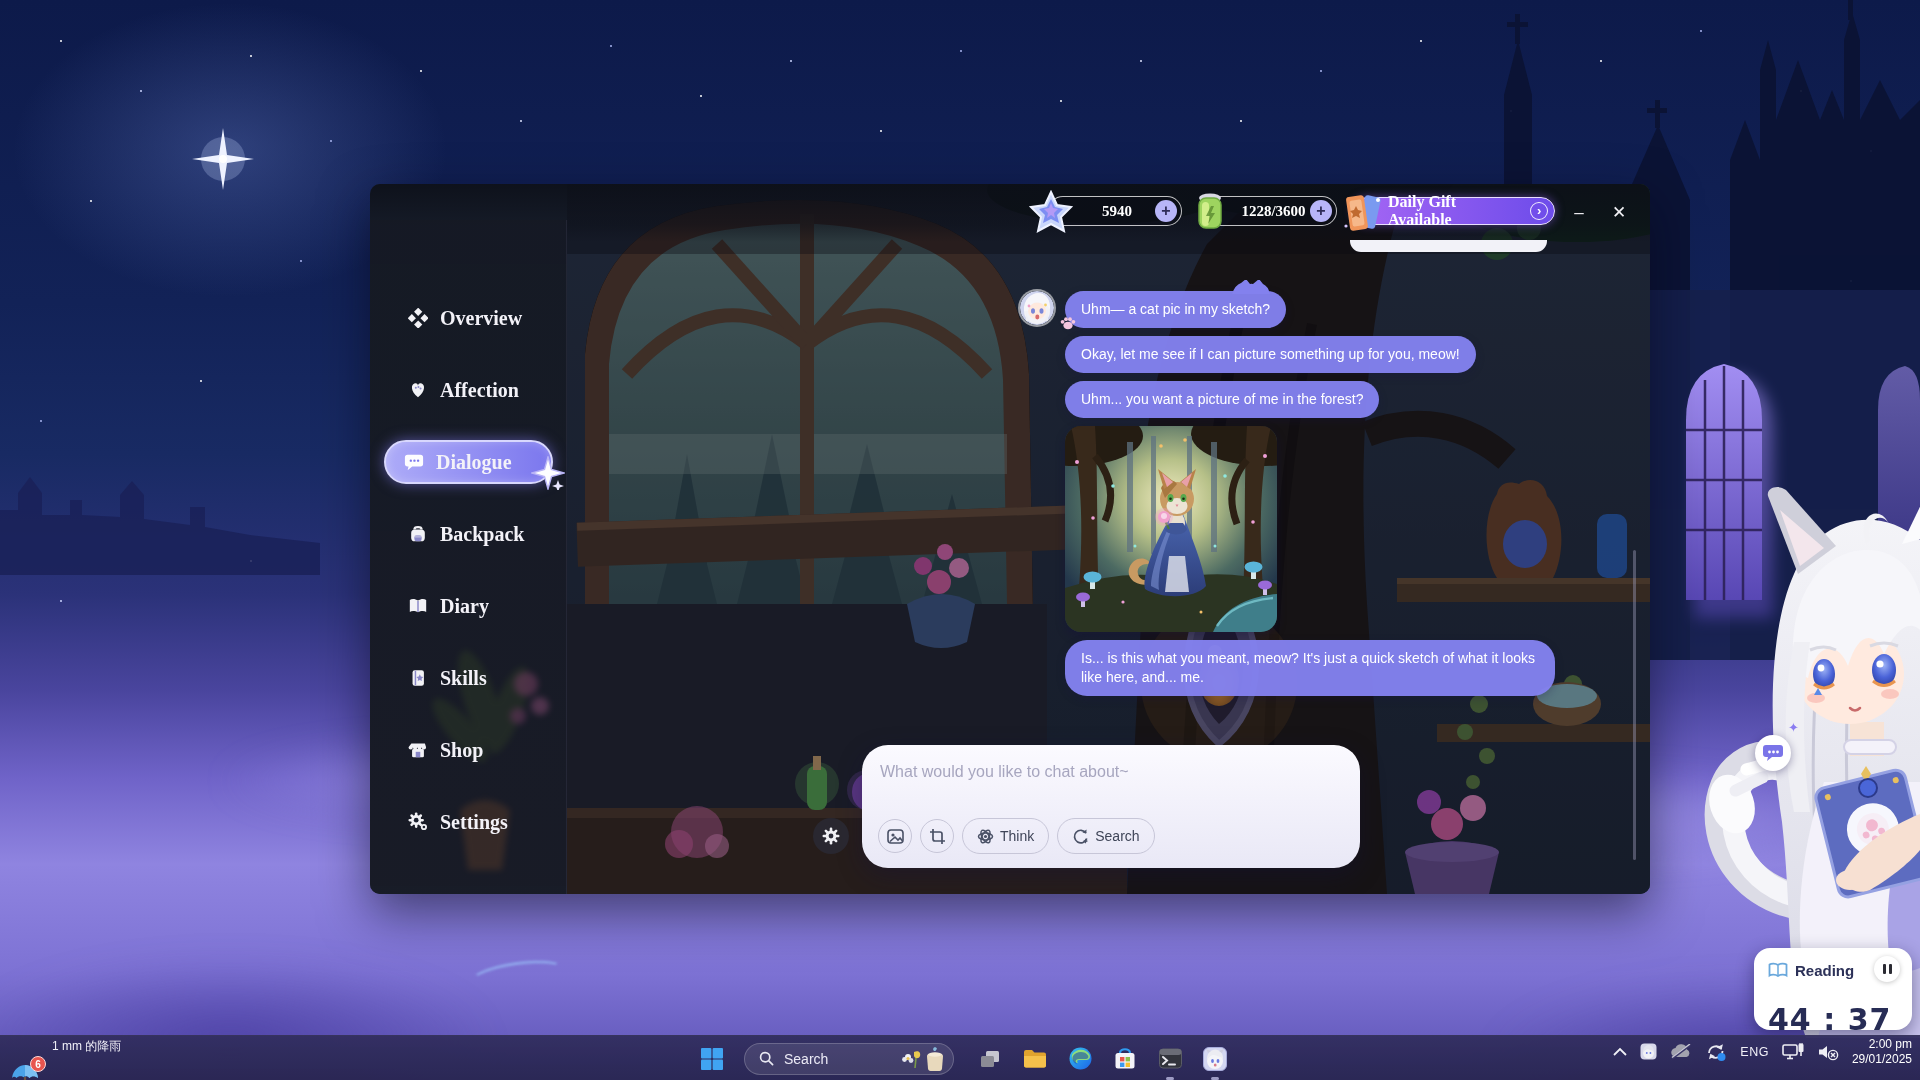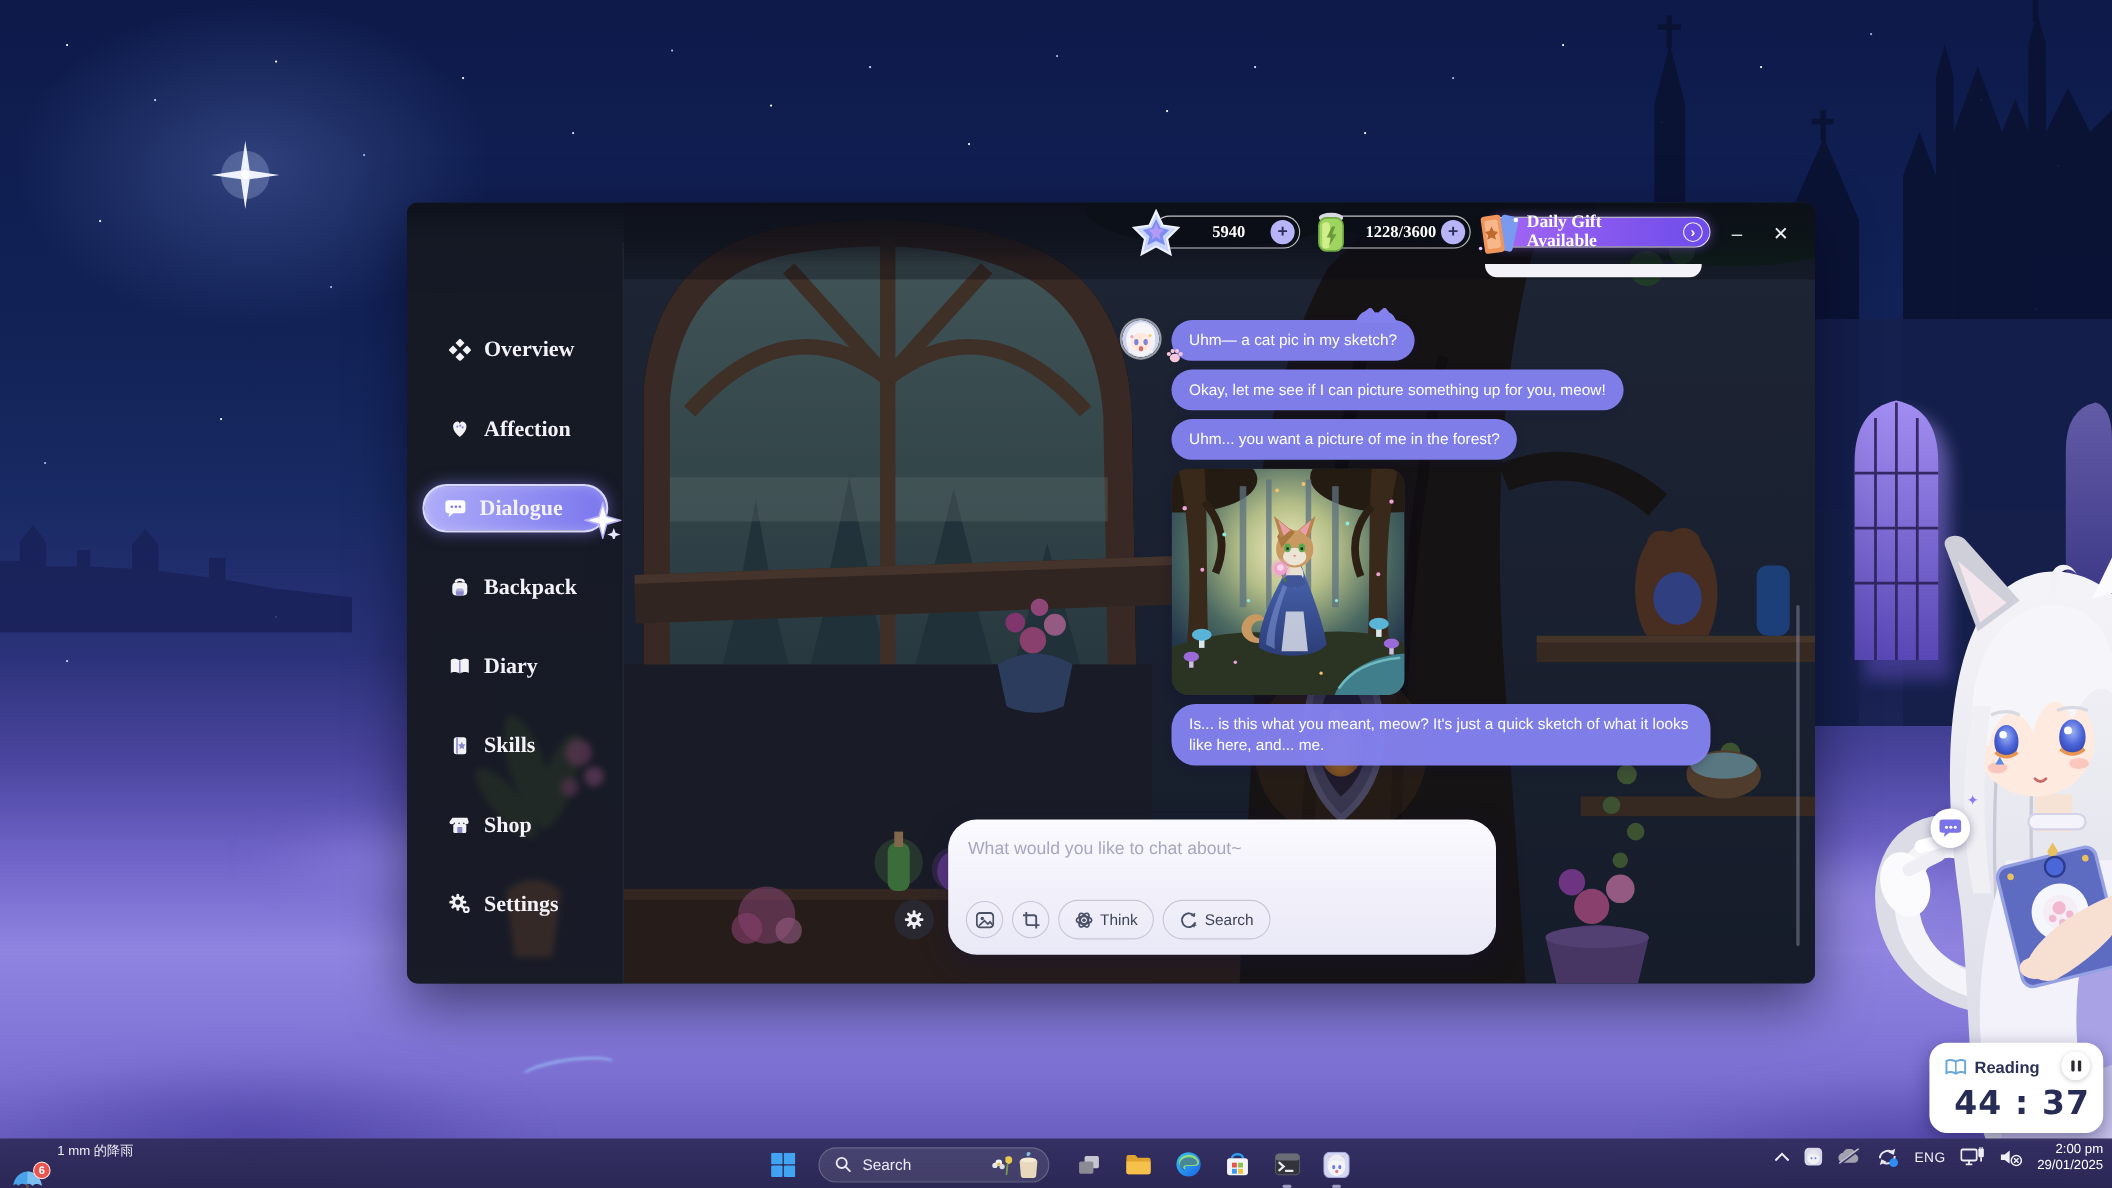--- a/index.html
+++ b/index.html
@@ -128,21 +128,21 @@
   .toggle-spark { position:absolute; left:1788px; top:720px; z-index:36; color:#8a7cf0; font-size:13px; }
 
   .reading { position:absolute; left:1754px; top:948px; width:158px; height:82px; border-radius:16px;
     background:#fff; box-shadow:0 6px 18px rgba(18,16,60,.45); z-index:40; padding:10px 12px 8px 14px; }
   .reading .top { display:flex; align-items:center; gap:7px; }
   .reading .lbl { color:#2c3158; font-size:15px; font-weight:bold; flex:1; }
   .pausebtn { width:26px; height:26px; border-radius:50%; background:#fff;
     box-shadow:0 1px 5px rgba(0,0,0,.22); display:flex; align-items:center; justify-content:center; gap:3px;
     margin-top:-2px; }
   .pausebtn i { width:3px; height:10px; background:#2b2b33; border-radius:1px; }
-  .rtime { margin-top:4px; text-align:right; color:#272c55; font-family:"DejaVu Sans", sans-serif;
+  .rtime { margin-top:20px; text-align:left; color:#272c55; font-family:"DejaVu Sans", sans-serif;
     font-weight:800; font-size:30px; letter-spacing:1px; }
 
   .wisp { position:absolute; left:470px; top:962px; width:95px; height:26px; border:3px solid transparent;
     border-top:3px solid rgba(160,205,255,.55); border-radius:50%; transform:rotate(-8deg); filter:blur(1px); }
 </style>
 </head>
 <body>
 
 <div class="screen">
 

